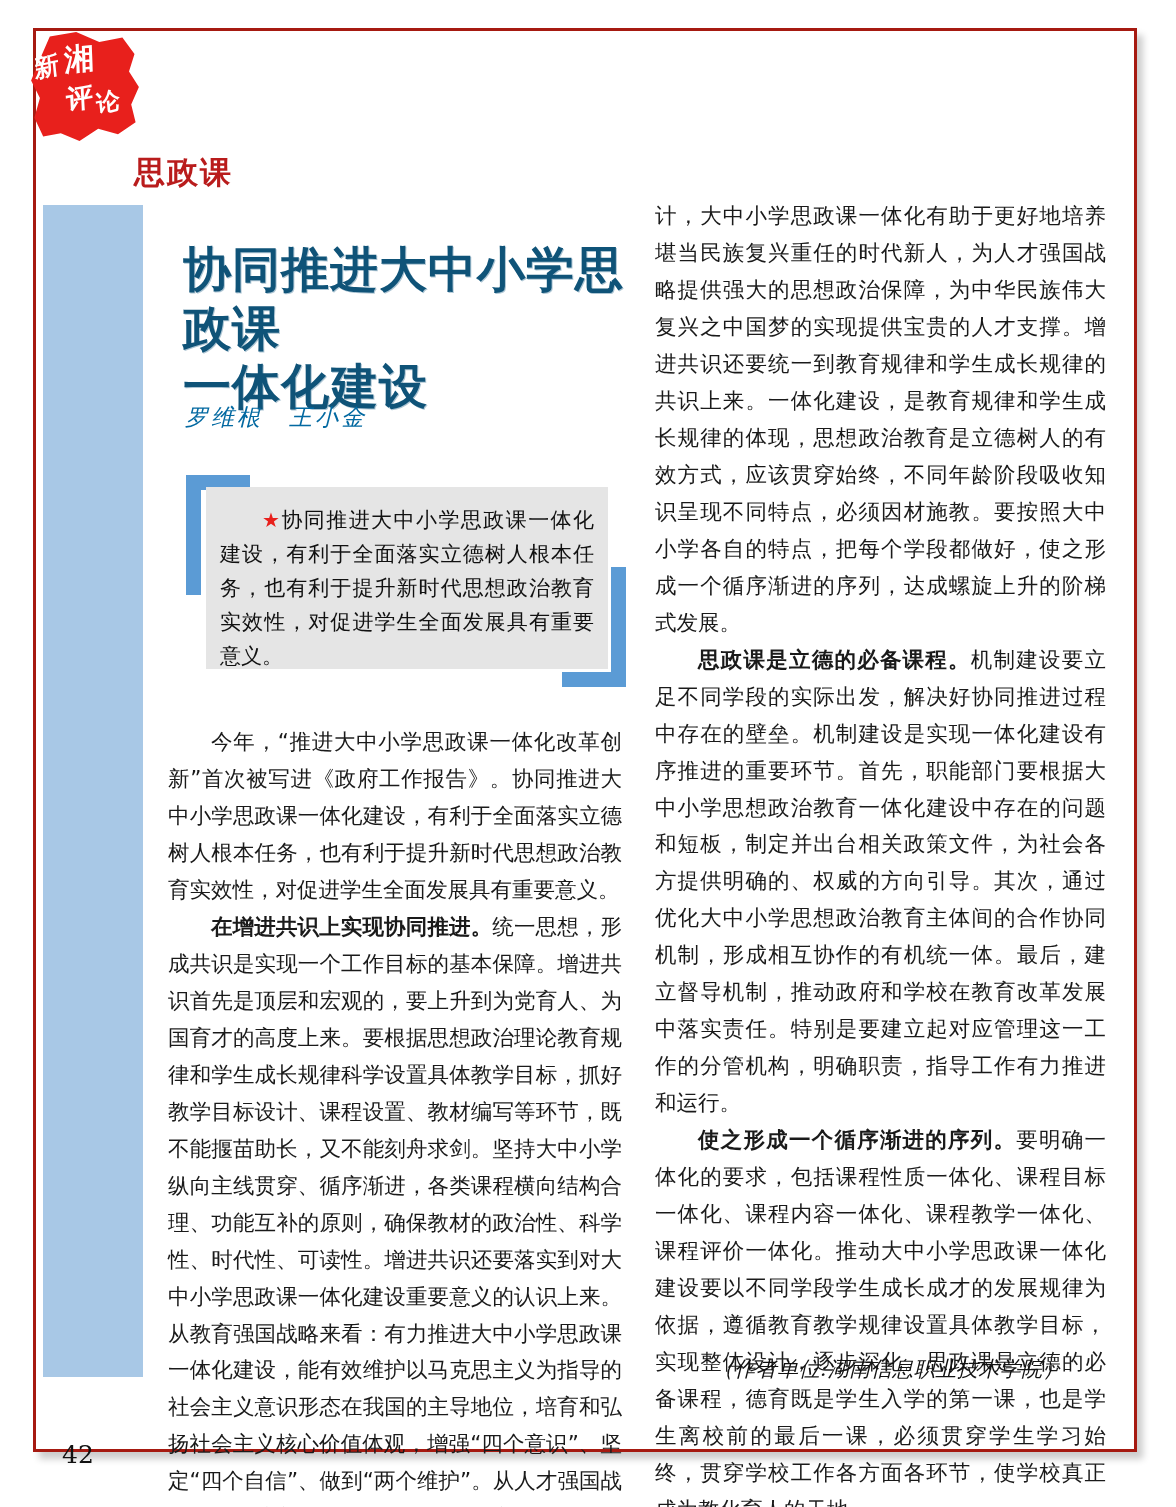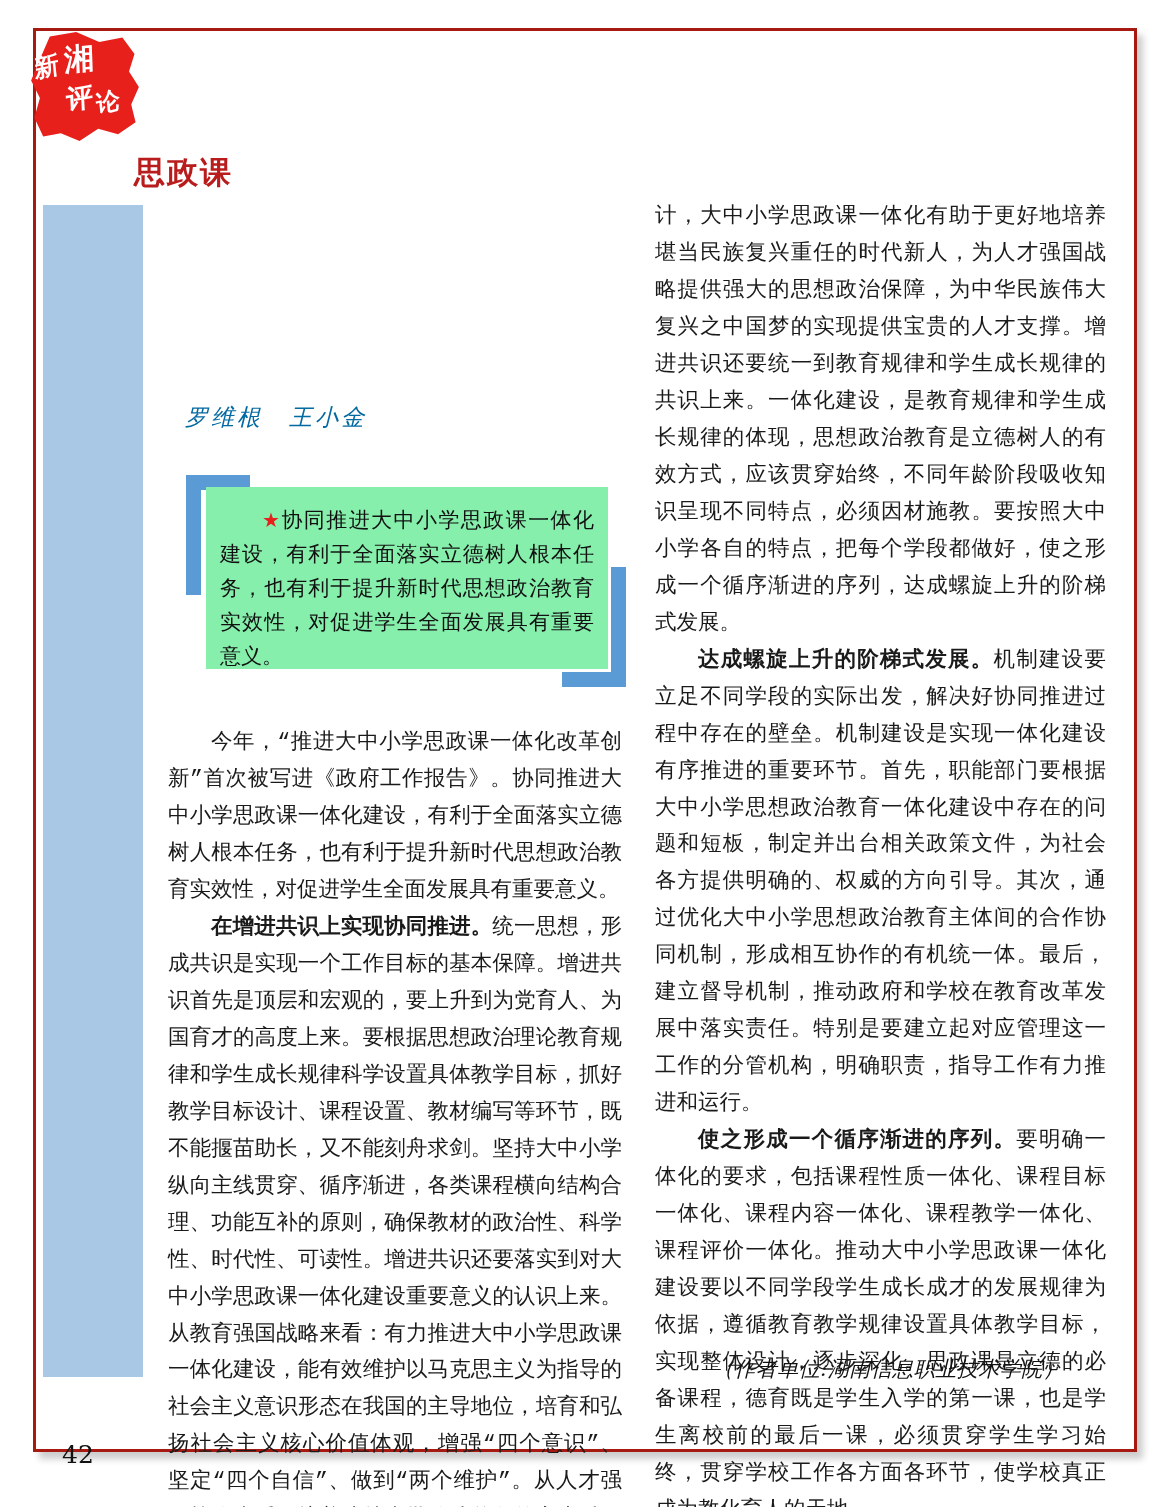--- a/index.html
+++ b/index.html
@@ -145,21 +145,21 @@
     border-right: 15px solid #5b9bd5;
     border-bottom: 15px solid #5b9bd5;
     box-sizing: border-box;
   }
   .callout-body {
     position: absolute;
     left: 20px;
     top: 12px;
     width: 402px;
     height: 182px;
-    background: #86efac;
+    background: #e5e5e5;
     padding: 16px 14px 12px 14px;
     box-sizing: border-box;
   }
   .callout-text {
     font-family: "DejaVu Sans", "Liberation Sans", sans-serif;
     font-size: 21px;
     line-height: 1.62;
     color: #111111;
     text-align: justify;
     text-indent: 42px;
@@ -178,21 +178,20 @@
     line-height: 1.72;
     color: #1a1a1a;
     text-align: justify;
     text-justify: inter-ideograph;
   }
   #col-left  { left: 168px; top: 724px; width: 470px; }
   #col-right { left: 655px; top: 198px; width: 467px; }
   .col p {
     margin: 0 16px 0 0;
     text-indent: 2em;
-    font-family: Liberation Mono, monospace;
   }
   .col p.cont {
     text-indent: 0;
   }
   .lead {
     font-weight: bold;
   }
   #affiliation {
     position: absolute;
     left: 655px;
@@ -229,38 +228,44 @@
         <span class="sg2">湘</span>
         <span class="sg3">评</span>
         <span class="sg4">论</span>
       </div>
     </div>
     <div class="masthead-sub">思政课</div>
   </div>
 
   <div id="left-bar"></div>
 
+  <div id="headline">
+    <h1>
+      <span>协同推进大中小学思政课</span><br>
+      <span>一体化建设</span>
+    </h1>
+  </div>
   <div id="byline">罗维根　王小金</div>
 
   <div id="callout">
     <div class="bracket-tl"></div>
     <div class="bracket-br"></div>
     <div class="callout-body">
       <div class="callout-text"><span class="star">★</span><span>协同推进大中小学思政课一体化建设，有利于全面落实立德树人根本任务，也有利于提升新时代思想政治教育实效性，对促进学生全面发展具有重要意义。</span></div>
     </div>
   </div>
 
   <div class="col" id="col-left">
     <p><span>今年，“推进大中小学思政课一体化改革创新”首次被写进《政府工作报告》。协同推进大中小学思政课一体化建设，有利于全面落实立德树人根本任务，也有利于提升新时代思想政治教育实效性，对促进学生全面发展具有重要意义。</span></p>
     <p><span class="lead">在增进共识上实现协同推进。</span><span>统一思想，形成共识是实现一个工作目标的基本保障。增进共识首先是顶层和宏观的，要上升到为党育人、为国育才的高度上来。要根据思想政治理论教育规律和学生成长规律科学设置具体教学目标，抓好教学目标设计、课程设置、教材编写等环节，既不能揠苗助长，又不能刻舟求剑。坚持大中小学纵向主线贯穿、循序渐进，各类课程横向结构合理、功能互补的原则，确保教材的政治性、科学性、时代性、可读性。增进共识还要落实到对大中小学思政课一体化建设重要意义的认识上来。从教育强国战略来看：有力推进大中小学思政课一体化建设，能有效维护以马克思主义为指导的社会主义意识形态在我国的主导地位，培育和弘扬社会主义核心价值体观，增强“四个意识”、坚定“四个自信”、做到“两个维护”。从人才强国战略来看，培养造就大批德才兼备的高素质人才，是国家和民族长远发展大</span></p>
   </div>
 
   <div class="col" id="col-right">
     <p class="cont"><span>计，大中小学思政课一体化有助于更好地培养堪当民族复兴重任的时代新人，为人才强国战略提供强大的思想政治保障，为中华民族伟大复兴之中国梦的实现提供宝贵的人才支撑。增进共识还要统一到教育规律和学生成长规律的共识上来。一体化建设，是教育规律和学生成长规律的体现，思想政治教育是立德树人的有效方式，应该贯穿始终，不同年龄阶段吸收知识呈现不同特点，必须因材施教。要按照大中小学各自的特点，把每个学段都做好，使之形成一个循序渐进的序列，达成螺旋上升的阶梯式发展。</span></p>
-    <p><span class="lead">达成螺旋上升的阶梯式发展。</span><span>机制建设要立足不同学段的实际出发，解决好协同推进过程中存在的壁垒。机制建设是实现一体化建设有序推进的重要环节。首先，职能部门要根据大中小学思想政治教育一体化建设中存在的问题和短板，制定并出台相关政策文件，为社会各方提供明确的、权威的方向引导。其次，通过优化大中小学思想政治教育主体间的合作协同机制，形成相互协作的有机统一体。最后，建立督导机制，推动政府和学校在教育改革发展中落实责任。特别是要建立起对应管理这一工作的分管机构，明确职责，指导工作有力推进和运行。</span></p>
+    <p><span class="lead">思政课是立德的必备课程。</span><span>机制建设要立足不同学段的实际出发，解决好协同推进过程中存在的壁垒。机制建设是实现一体化建设有序推进的重要环节。首先，职能部门要根据大中小学思想政治教育一体化建设中存在的问题和短板，制定并出台相关政策文件，为社会各方提供明确的、权威的方向引导。其次，通过优化大中小学思想政治教育主体间的合作协同机制，形成相互协作的有机统一体。最后，建立督导机制，推动政府和学校在教育改革发展中落实责任。特别是要建立起对应管理这一工作的分管机构，明确职责，指导工作有力推进和运行。</span></p>
     <p><span class="lead">使之形成一个循序渐进的序列。</span><span>要明确一体化的要求，包括课程性质一体化、课程目标一体化、课程内容一体化、课程教学一体化、课程评价一体化。推动大中小学思政课一体化建设要以不同学段学生成长成才的发展规律为依据，遵循教育教学规律设置具体教学目标，实现整体设计，逐步深化。思政课是立德的必备课程，德育既是学生入学的第一课，也是学生离校前的最后一课，必须贯穿学生学习始终，贯穿学校工作各方面各环节，使学校真正成为教化育人的天地。</span></p>
     <p><span>协同推进大中小学思政课一体化建设是落实立德树人根本任务的关键一环。各级各类学校要自觉担起主体责任，坚持社会主义办学方向，以党建为引领，突出党委统揽全局、协调各方的领导核心作用，全面统筹谋划大中小学思政课一体化建设工作，聚焦一体化要求精准发力。</span></p>
   </div>
 
   <div id="affiliation">（作者单位:湖南信息职业技术学院）</div>
 
   <div id="page-number">42</div>
 
 </div>
 

